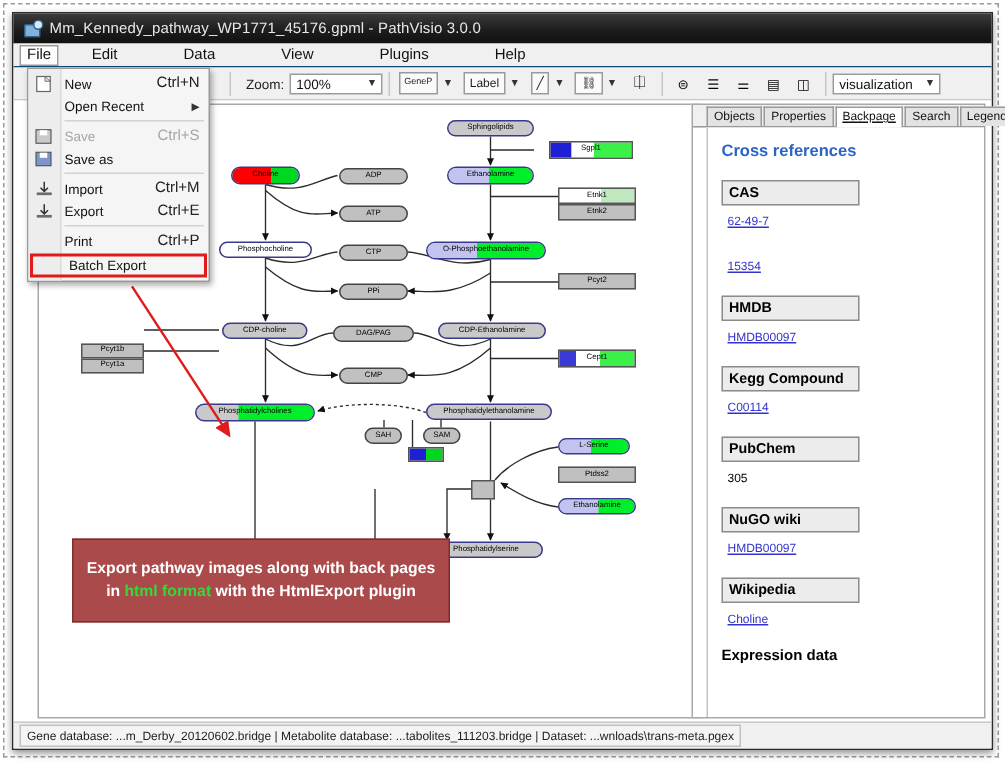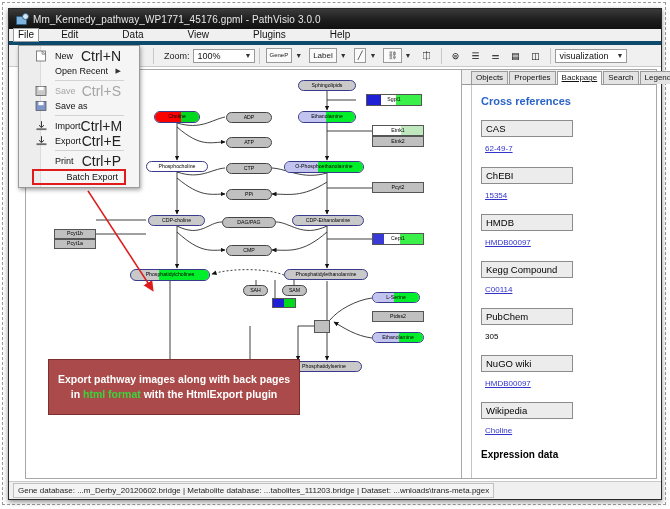--- a/index.html
+++ b/index.html
@@ -22,21 +22,21 @@
      color:#e8e8e8;display:flex;align-items:center;}
   .tb-icon{width:13px;height:13px;margin:0 5px 0 6px;position:relative;flex:none;}
   .tb-icon:before{content:"";position:absolute;left:1px;top:3px;width:9px;height:7px;
      background:#7fb3dd;border:1px solid #2e5f85;border-radius:1px;}
   .tb-icon:after{content:"";position:absolute;left:7px;top:0px;width:5px;height:5px;
      background:#d8e8f5;border:1px solid #2e5f85;border-radius:50%;}
   .tb-title{font-size:10px;letter-spacing:.1px;white-space:nowrap;}
 
   
   .menubar{position:absolute;left:0;top:20px;width:100%;height:16px;
-     background:#f0f0f0;border-bottom:4px solid #0c4a6e;display:flex;align-items:center;
+     background:#f0f0f0;border-bottom:1px solid #0c4a6e;display:flex;align-items:center;
      padding-left:4px;box-sizing:border-box;}
   .menu-item{font-size:10px;color:#111;padding:1px 22px;line-height:12px;}
   .menu-item.active{background:#ffffff;border:1px solid #9b9b9b;padding:0 4px;}
 
   
   .toolbar{position:absolute;left:0;top:36px;width:100%;height:22px;
      background:#f0f0f0;border-bottom:1px solid #c9c9c9;display:flex;align-items:center;
      box-sizing:border-box;}
   .tsep{width:1px;height:16px;background:#c6c6c6;margin:0 4px;flex:none;}
   .tbtn{width:16px;height:16px;margin:0 2px;position:relative;flex:none;}
@@ -88,47 +88,47 @@
   .side{position:absolute;left:452px;right:4px;top:2px;bottom:2px;
      background:#ffffff;border:1px solid #a8a8a8;box-sizing:border-box;}
   .side-tabs{position:absolute;left:0;top:0;right:0;height:15px;background:#f0f0f0;
      border-bottom:1px solid #9a9a9a;display:flex;align-items:flex-end;padding-left:9px;box-sizing:border-box;}
   .side-tab{font-size:8px;color:#111;border:1px solid #9a9a9a;border-bottom:none;background:#e3e3e3;
      padding:1px 4px 1px;margin-right:1px;line-height:10px;}
   .side-tab.active{background:#ffffff;position:relative;top:1px;padding-bottom:2px;text-decoration:underline;}
   .side-body{position:absolute;left:9px;right:0;top:15px;bottom:0;background:#ffffff;
      border-left:1px solid #c4c4c4;overflow:hidden;padding:10px 0 0 9px;box-sizing:border-box;}
   .xref-title{font-size:11px;font-weight:bold;color:#2b63c6;margin:0 0 13px 0;}
-  .xref-head{width:92px;background:#ececec;border:1px solid #8c8c8c;font-size:9.5px;font-weight:normal;
+  .xref-head{width:92px;background:#ececec;border:1px solid #8c8c8c;font-size:9.5px;font-weight:bold;
      color:#000;padding:2px 4px;box-sizing:border-box;}
   .xref-val{font-size:8px;color:#3333cc;text-decoration:underline;margin:5px 0 0 4px;display:inline-block;}
   .xref-val.plain{color:#000;text-decoration:none;}
   .xref-block{margin-bottom:12px;}
   .expr-title{font-size:10px;font-weight:bold;color:#000;margin-top:4px;}
 
   
   .statusbar{position:absolute;left:0;right:0;bottom:0;height:18px;background:#f0f0f0;
      border-top:1px solid #c9c9c9;display:flex;align-items:center;box-sizing:border-box;}
   .status-text{font-size:8px;color:#222;border:1px solid #c0c0c0;background:#f4f4f4;
      margin-left:4px;padding:2px 4px;white-space:nowrap;}
 
   
   .filemenu{position:absolute;left:9px;top:36px;width:122px;background:#f5f5f5;
      border:1px solid #9a9a9a;box-shadow:1px 2px 4px rgba(0,0,0,.35);z-index:60;
-     padding:2px 12px;box-sizing:border-box;}
+     padding:2px 0;box-sizing:border-box;}
   .fm-gutter{position:absolute;left:0;top:0;bottom:0;width:21px;background:#ededed;
      border-right:1px solid #dcdcdc;}
   .fm-row{position:relative;height:15px;display:flex;align-items:center;font-size:9px;color:#111;z-index:2;}
   .fm-ico{width:21px;height:15px;position:relative;flex:none;}
   .fm-lbl{flex:1;padding-left:3px;}
-  .fm-acc{padding-right:6px;color:#222;font-size:14px;text-align:right;}
+  .fm-acc{padding-right:6px;color:#222;font-size:10px;text-align:right;}
   .fm-row.disabled .fm-lbl,.fm-row.disabled .fm-acc{color:#a6a6a6;}
   .fm-arrow{padding-right:6px;font-size:7px;color:#333;}
   .fm-sep{height:1px;background:#d2d2d2;margin:2px 3px 2px 24px;position:relative;z-index:2;}
-  .fm-row.highlight{border:2px solid #e01b1b;box-sizing:border-box;height:16px;margin:1px 1px 0;text-align:right;}
+  .fm-row.highlight{border:2px solid #e01b1b;box-sizing:border-box;height:16px;margin:1px 1px 0;}
 </style>
 </head>
 <body>
 
 <div id="root">
   <div class="outer-frame"></div>
 
   <div class="app-window">
 
     <div class="titlebar">
@@ -382,21 +382,20 @@
           <span class="side-tab">Legend</span>
         </div>
         <div class="side-body" id="side-body">
           <div class="xref-title">Cross references</div>
           <div id="xref-list">
               <div class="xref-block">
                 <div class="xref-head">CAS</div>
                 <div><span class="xref-val">62-49-7</span></div>
               </div>
               <div class="xref-block">
-                <div class="xref-head">ChEBI</div>
                 <div><span class="xref-val">15354</span></div>
               </div>
               <div class="xref-block">
                 <div class="xref-head">HMDB</div>
                 <div><span class="xref-val">HMDB00097</span></div>
               </div>
               <div class="xref-block">
                 <div class="xref-head">Kegg Compound</div>
                 <div><span class="xref-val">C00114</span></div>
               </div>

